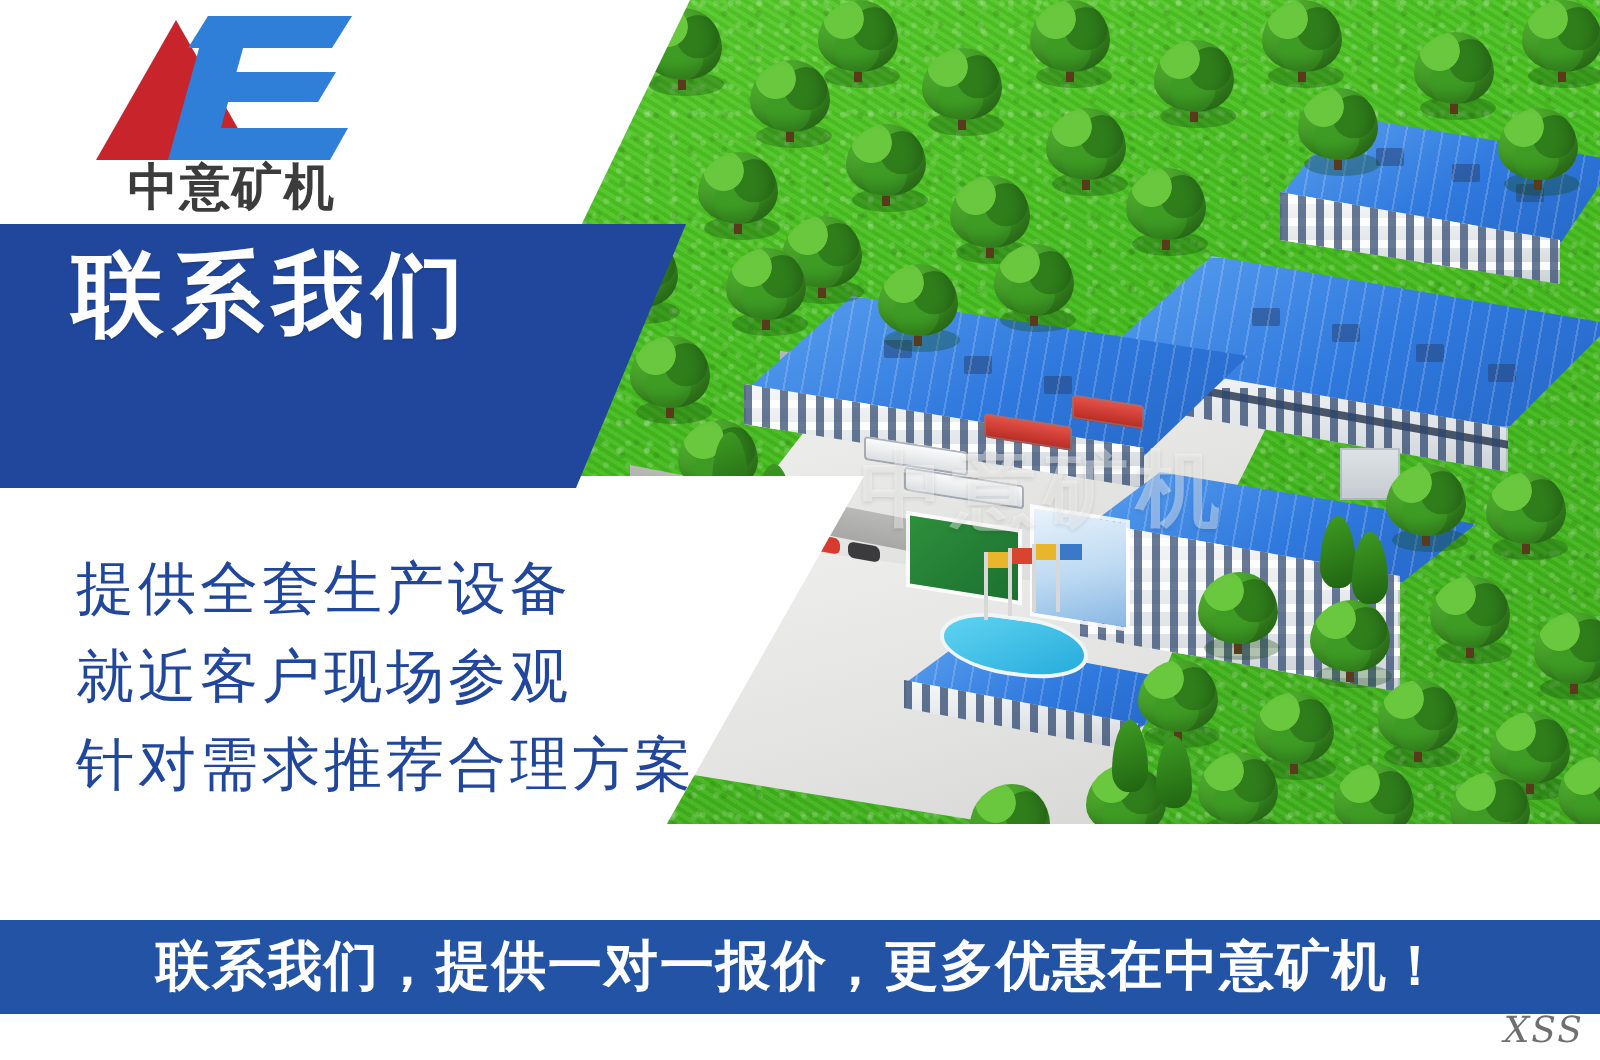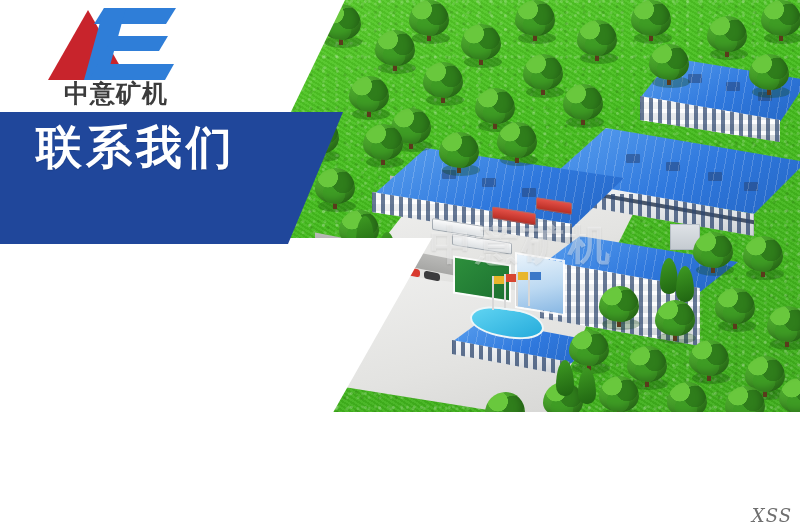--- a/index.html
+++ b/index.html
@@ -686,17 +686,25 @@
         <polygon points="52,58 128,58 119,74 43,74" fill="#2f7ed8"></polygon>
       </svg>
     </div>
     <div class="logo-cn">中意矿机</div>
   </div>
 
   <div class="headline">
     <div>联系我们</div>
   </div>
 
-
+  <div class="bullets">
+    <div class="bullet-line">提供全套生产设备</div>
+    <div class="bullet-line">就近客户现场参观</div>
+    <div class="bullet-line">针对需求推荐合理方案</div>
+  </div>
+
+  <div class="bottom-bar">
+    <div class="bottom-bar-text">联系我们，提供一对一报价，更多优惠在中意矿机！</div>
+  </div>
 
   <div class="corner-watermark">XSS</div>
 
 </div>
 
 </body></html>

